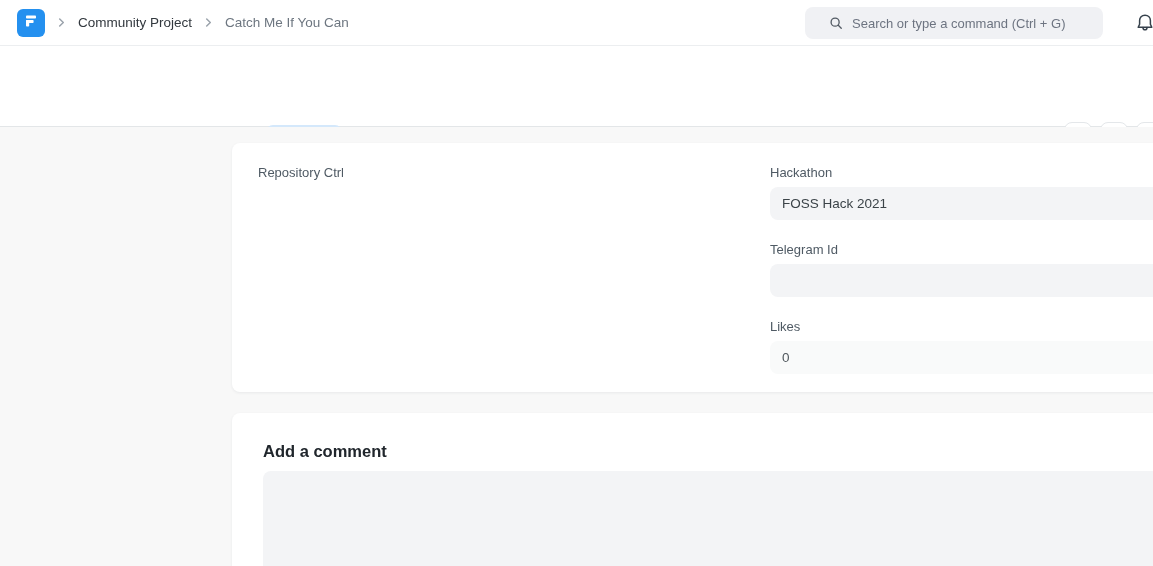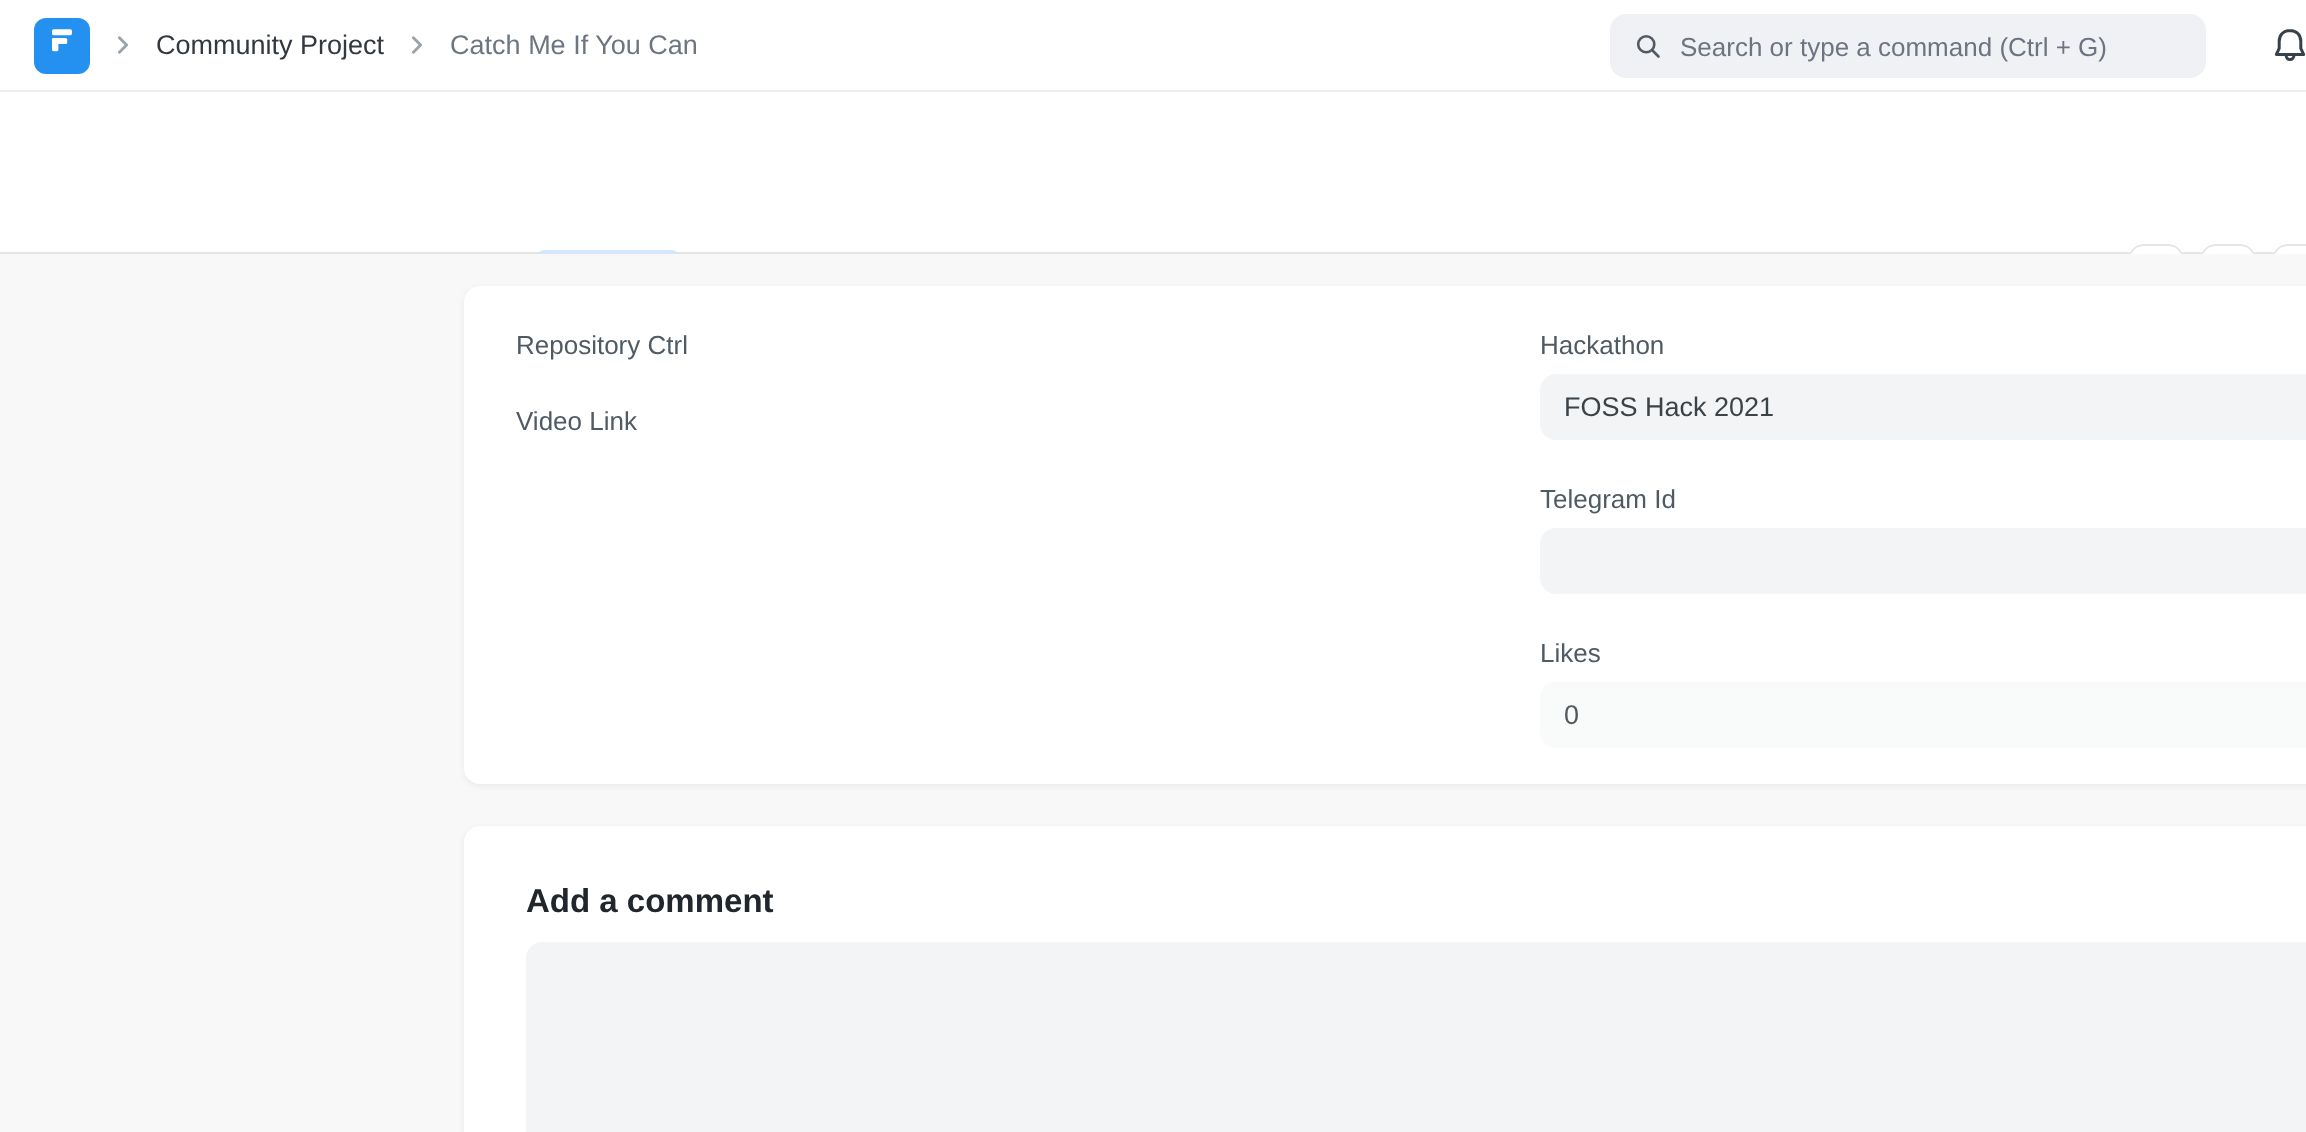--- a/index.html
+++ b/index.html
@@ -24,21 +24,21 @@
     cursor: pointer; flex: 0 0 auto;
   }
   .crumb-sep { display: flex; align-items: center; color: #9aa2ab; }
   .crumb { font-size: 13.5px; text-decoration: none; cursor: pointer; }
   .crumb-dark { color: #32383e; }
   .crumb-muted { color: #6d7680; cursor: default; }
 
   .search {
     position: absolute; left: 805px; top: 7px; width: 298px; height: 32px;
     background: #f0f1f4; border-radius: 8px;
-    display: flex; align-items: center; padding: 0 12px; gap: 9px;
+    display: flex; align-items: center; padding: 0 24px; gap: 9px;
   }
   .search input {
     border: none; outline: none; background: transparent; flex: 1;
     font-family: inherit; font-size: 13px; color: #3e4850;
   }
   .search input::placeholder { color: #6d7481; opacity: 1; }
   .bell { position: absolute; left: 1135px; top: 12px; width: 20px; height: 22px; cursor: pointer; color: #36414c; }
 
   
   .page-header {
@@ -189,21 +189,20 @@
 
   <main class="content">
 
     <section class="card form-card">
       <div class="form-grid">
         <div class="form-col">
           <div class="field">
             <label>Repository Ctrl</label>
           </div>
           <div class="field">
-            <label>Video Link</label>
           </div>
         </div>
         <div class="form-col">
           <div class="field">
             <label>Hackathon</label>
             <input class="control" type="text" value="FOSS Hack 2021" style="">
           </div>
           <div class="field">
             <label>Telegram Id</label>
             <input class="control" type="text" value="" style="">

